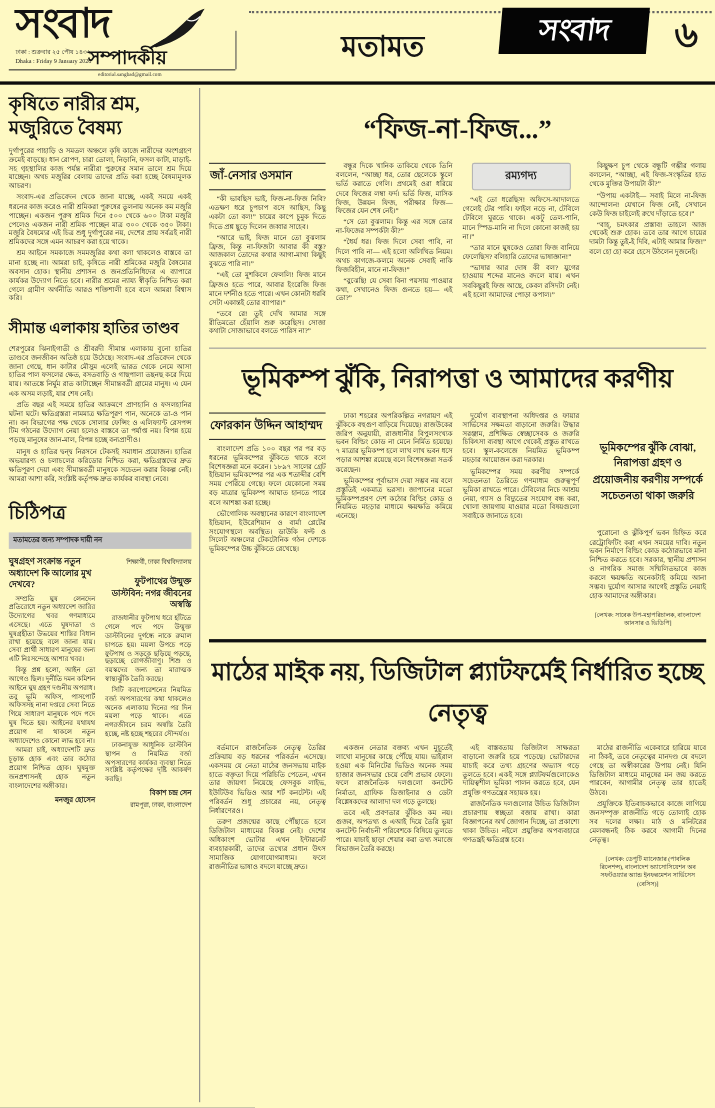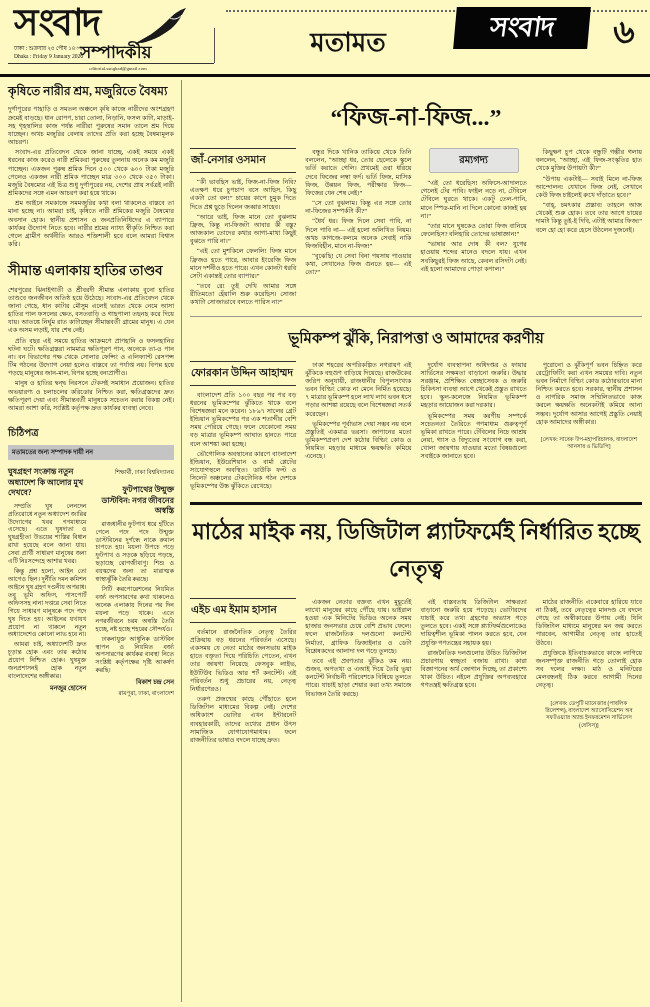--- a/index.html
+++ b/index.html
@@ -19,36 +19,36 @@
         font-size:26px;font-weight:bold;}
   .logo-box{position:absolute;left:455px;top:7px;width:134px;height:42px;background:#050505;
         color:#fff;display:flex;align-items:center;justify-content:center;transform:skewX(-5deg);}
   .logo-box span{font-size:27px;font-weight:bold;letter-spacing:-1px;transform:skewX(-3deg);}
   .page-number{position:absolute;left:602px;top:6px;width:44px;text-align:center;font-size:33px;font-weight:bold;}
   
   .v-divider{position:absolute;left:181px;top:80px;height:922px;border-left:1px solid #8a8a8a;}
   .left-col{position:absolute;left:8px;top:84px;width:166px;}
   .main-col{position:absolute;left:190px;top:96px;width:452px;}
   
-  .ed-head{font-size:12px;font-weight:bold;line-height:1.28;margin:0 0 6px;}
+  .ed-head{font-size:17px;font-weight:bold;line-height:1.28;margin:0 0 6px;}
   .ed-head2{font-size:13.5px;font-weight:bold;line-height:1.28;margin:14px 0 6px;}
   .bodytext p{margin:0 0 2px;font-size:6.3px;line-height:1.3;text-align:justify;text-indent:7px;}
   .bodytext p:first-child{text-indent:0;}
-  .letters-title{font-size:10px;font-weight:bold;margin:13px 0 3px;}
+  .letters-title{font-size:17px;font-weight:bold;margin:13px 0 3px;}
   .disclaimer{background:#c4c4c4;font-size:6.3px;font-weight:bold;padding:2px 4px;margin:0 0 7px;}
   .letters-cols{column-count:2;column-gap:9px;}
   .letter-head{font-size:7.8px;font-weight:bold;line-height:1.35;margin:0 0 4px;}
   .letter-head.second{margin-top:8px;text-align:right;}
   .letter-body p{margin:0 0 2px;font-size:6.1px;line-height:1.3;text-align:justify;text-indent:6px;}
   .sig-name{font-size:6.4px;font-weight:bold;text-align:right;margin-top:2px;}
   .sig-info{font-size:5.8px;text-align:right;margin-bottom:6px;color:#222;}
   
   .art-head{text-align:center;font-weight:bold;margin:0;}
   .art1-head{font-size:24px;margin:2px 0 10px;}
-  .art2-head{font-size:15px;margin:9px 0 10px;}
+  .art2-head{font-size:23px;margin:9px 0 10px;}
   .art3-head{font-size:22px;margin:9px 0 10px;}
   .cols{display:flex;gap:9px;}
   .col{flex:1;min-width:0;}
   .col p{margin:0 0 2px;font-size:6.3px;line-height:1.3;text-align:justify;text-indent:7px;}
   .byline{border-top:1px solid #333;border-bottom:1px solid #333;padding:3px 1px;
         font-size:10.5px;font-weight:bold;margin-bottom:5px;}
   .tag{background:#e4e4e2;border:1px solid #b5b5b5;border-radius:2px;text-align:center;
         font-weight:bold;font-size:10px;padding:3px 4px;margin:0 8px 6px;}
   .pull-quote{font-size:9.5px;font-weight:bold;text-align:center;line-height:1.55;padding:26px 3px 22px;}
   .art-footer{font-size:5.5px;text-align:center;line-height:1.35;margin-top:10px;padding:0 4px;color:#222;}
@@ -180,33 +180,33 @@
             <p>ভূমিকম্পের পূর্বাভাস দেয়া সম্ভব নয় বলে প্রস্তুতিই একমাত্র ভরসা। জাপানের মতো ভূমিকম্পপ্রবণ দেশ কঠোর বিল্ডিং কোড ও নিয়মিত মহড়ার মাধ্যমে ক্ষয়ক্ষতি কমিয়ে এনেছে।</p>
           </div>
       </div>
       <div class="col">
         <div>
             <p>দুর্যোগ ব্যবস্থাপনা অধিদপ্তর ও ফায়ার সার্ভিসের সক্ষমতা বাড়ানো জরুরি। উদ্ধার সরঞ্জাম, প্রশিক্ষিত স্বেচ্ছাসেবক ও জরুরি চিকিৎসা ব্যবস্থা আগে থেকেই প্রস্তুত রাখতে হবে। স্কুল-কলেজে নিয়মিত ভূমিকম্প মহড়ার আয়োজন করা দরকার।</p>
             <p>ভূমিকম্পের সময় করণীয় সম্পর্কে সচেতনতা তৈরিতে গণমাধ্যম গুরুত্বপূর্ণ ভূমিকা রাখতে পারে। টেবিলের নিচে আশ্রয় নেয়া, গ্যাস ও বিদ্যুতের সংযোগ বন্ধ করা, খোলা জায়গায় যাওয়ার মতো বিষয়গুলো সবাইকে জানাতে হবে।</p>
           </div>
       </div>
       <div class="col">
+        <div class="pull-quote">ভূমিকম্পের ঝুঁকি বোঝা, নিরাপত্তা গ্রহণ ও প্রয়োজনীয় করণীয় সম্পর্কে সচেতনতা থাকা জরুরি</div>
         <div>
             <p>পুরোনো ও ঝুঁকিপূর্ণ ভবন চিহ্নিত করে রেট্রোফিটিং করা এখন সময়ের দাবি। নতুন ভবন নির্মাণে বিল্ডিং কোড কঠোরভাবে মানা নিশ্চিত করতে হবে। সরকার, স্থানীয় প্রশাসন ও নাগরিক সমাজ সম্মিলিতভাবে কাজ করলে ক্ষয়ক্ষতি অনেকটাই কমিয়ে আনা সম্ভব। দুর্যোগ আসার আগেই প্রস্তুতি নেয়াই হোক আমাদের অঙ্গীকার।</p>
           </div>
         <div class="art-footer">[লেখক: সাবেক উপ-মহাপরিচালক, বাংলাদেশ আনসার ও ভিডিপি]</div>
       </div>
     </div>
 
     <hr class="hr-thick">
 
     <h1 class="art-head art3-head">মাঠের মাইক নয়, ডিজিটাল প্ল্যাটফর্মেই নির্ধারিত হচ্ছে নেতৃত্ব</h1>
     <div class="cols">
       <div class="col">
-        <div class="byline">এইচ এম ইমাম হাসান</div>
         <div>
             <p>বর্তমানে রাজনৈতিক নেতৃত্ব তৈরির প্রক্রিয়ায় বড় ধরনের পরিবর্তন এসেছে। একসময় যে নেতা মাঠের জনসভায় মাইক হাতে বক্তৃতা দিয়ে পরিচিতি পেতেন, এখন তার জায়গা নিয়েছে ফেসবুক লাইভ, ইউটিউব ভিডিও আর শর্ট কনটেন্ট। এই পরিবর্তন শুধু প্রচারের নয়, নেতৃত্ব নির্ধারণেরও।</p>
             <p>তরুণ প্রজন্মের কাছে পৌঁছাতে হলে ডিজিটাল মাধ্যমের বিকল্প নেই। দেশের অধিকাংশ ভোটার এখন ইন্টারনেট ব্যবহারকারী, তাদের তথ্যের প্রধান উৎস সামাজিক যোগাযোগমাধ্যম। ফলে রাজনীতির ভাষাও বদলে যাচ্ছে দ্রুত।</p>
           </div>
       </div>
       <div class="col">
         <div>
             <p>একজন নেতার বক্তব্য এখন মুহূর্তেই লাখো মানুষের কাছে পৌঁছে যায়। ভাইরাল হওয়া এক মিনিটের ভিডিও অনেক সময় হাজার জনসভার চেয়ে বেশি প্রভাব ফেলে। ফলে রাজনৈতিক দলগুলো কনটেন্ট নির্মাতা, গ্রাফিক ডিজাইনার ও ডেটা বিশ্লেষকদের আলাদা দল গড়ে তুলছে।</p>
             <p>তবে এই প্রবণতার ঝুঁকিও কম নয়। গুজব, অপতথ্য ও এআই দিয়ে তৈরি ভুয়া কনটেন্ট নির্বাচনী পরিবেশকে বিষিয়ে তুলতে পারে। যাচাই ছাড়া শেয়ার করা তথ্য সমাজে বিভাজন তৈরি করছে।</p>
           </div>

